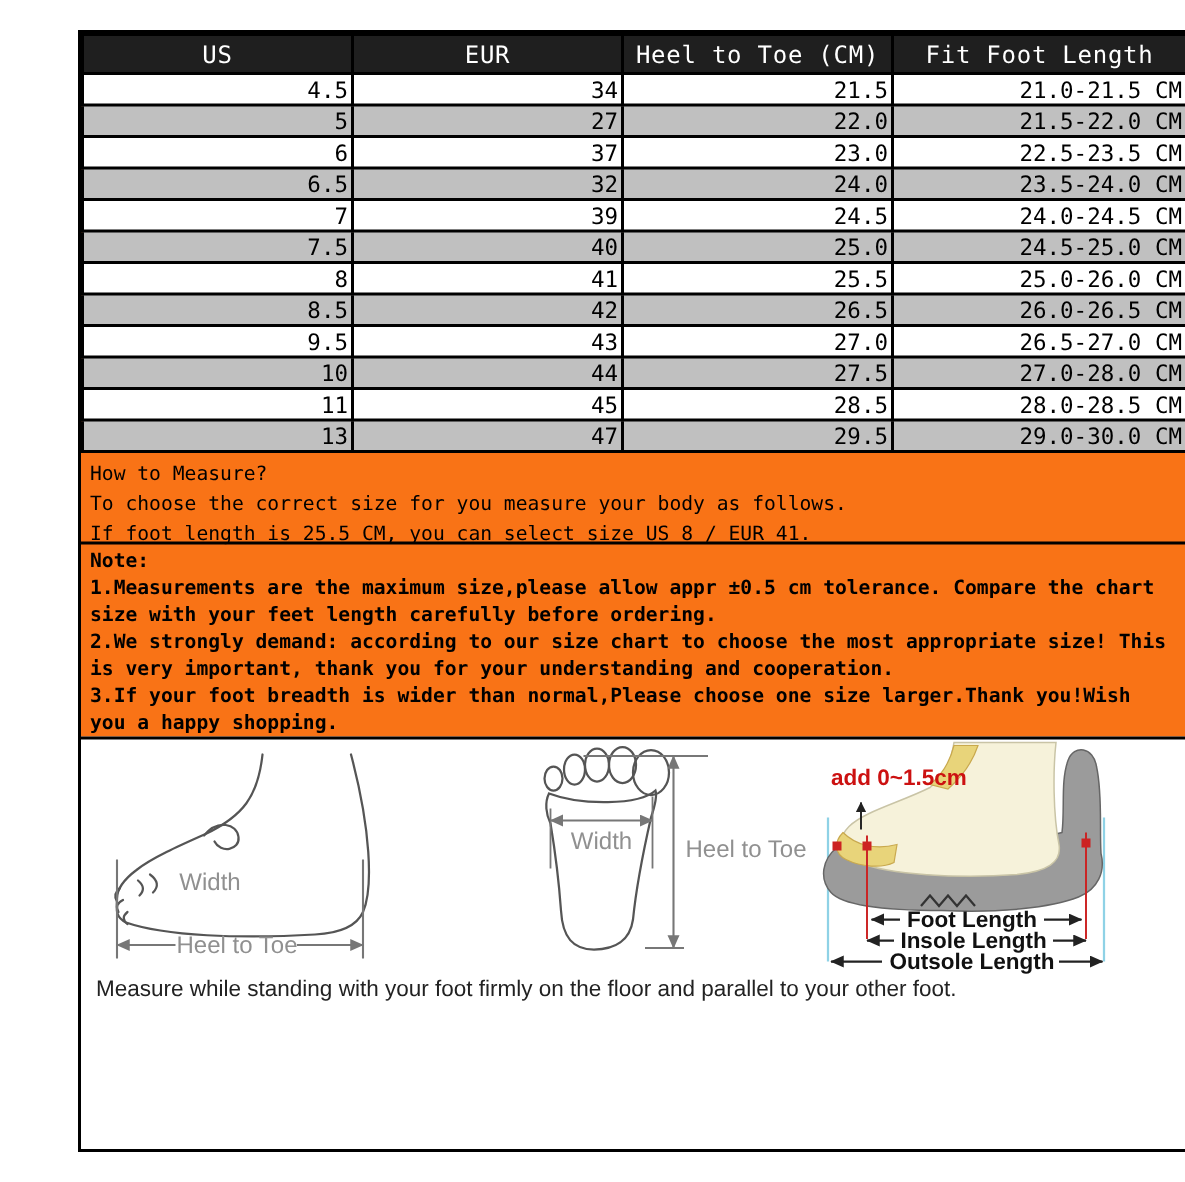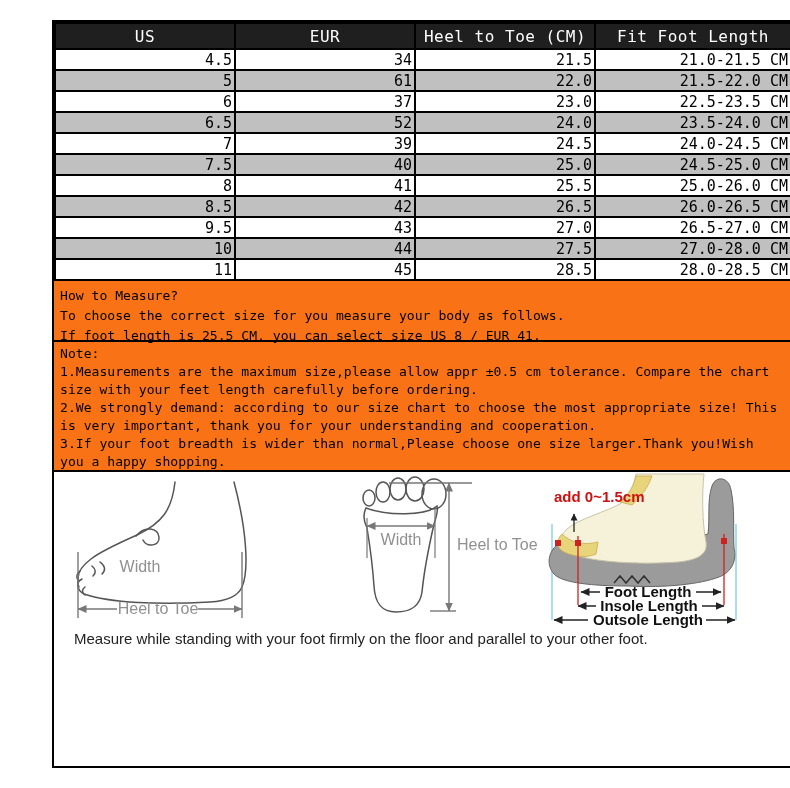--- a/index.html
+++ b/index.html
@@ -20,30 +20,30 @@
     font-size:16px; height:26px; border:2px solid #000; text-align:center;
     letter-spacing:0.5px;
   }
   td {
     height:21px; border:2px solid #000; text-align:right; font-size:15px;
     background:#fff; padding:0 2px;
   }
   tbody tr:nth-child(even) td { background:var(--row_alt_bg,#c0c0c0); }
   
   .measure-section { height:59px; padding:5px 6px 0; font-size:13.1px; line-height:20px; }
-  .note-section { height:130px; padding:3px 6px 0; font-size:13.1px; line-height:18px; border-top:2px solid #000; }
+  .note-section { height:130px; padding:3px 6px 0; font-size:13.1px; line-height:18px; border-top:2px solid #000;font-weight:bold; }
   .measure-section p, .note-section p { white-space:normal; }
   
   .diagram-section { flex:1; border-top:2px solid #000; position:relative; background:#fff; }
   .svg-abs { position:absolute; }
   #svg-side { left:16px;  top:4px; }
   #svg-top  { left:288px; top:2px; }
   #svg-shoe { left:484px; top:0px; }
   .caption {
-    position:absolute; left:20px; top:158px;
+    position:absolute; left:10px; top:158px;
     font-family:"Liberation Sans", sans-serif; font-size:15px; color:#222;
   }
   .svg-label { font-family:"Liberation Sans", sans-serif; fill:#909090; }
   .svg-label-bold { font-family:"Liberation Sans", sans-serif; font-weight:bold; fill:#111; }
   .svg-label-red { font-family:"Liberation Sans", sans-serif; font-weight:bold; fill:var(--accent_red,#cc1111); }
   .outline { fill:none; stroke:#555; stroke-width:1.5; stroke-linecap:round; }
   .thin { fill:none; stroke:#777; stroke-width:1.2; }
   .dimline { stroke:#777; stroke-width:1.4; }
   .dimdark { stroke:#222; stroke-width:1.5; }
   .hidden-defs { position:absolute; width:0; height:0; }
@@ -84,33 +84,33 @@
     </thead>
     <tbody id="size-table-body">
         <tr>
           <td>4.5</td>
           <td>34</td>
           <td>21.5</td>
           <td>21.0-21.5 CM</td>
         </tr>
         <tr>
           <td>5</td>
-          <td>61</td>
+          <td>27</td>
           <td>22.0</td>
           <td>21.5-22.0 CM</td>
         </tr>
         <tr>
           <td>6</td>
           <td>37</td>
           <td>23.0</td>
           <td>22.5-23.5 CM</td>
         </tr>
         <tr>
           <td>6.5</td>
-          <td>52</td>
+          <td>32</td>
           <td>24.0</td>
           <td>23.5-24.0 CM</td>
         </tr>
         <tr>
           <td>7</td>
           <td>39</td>
           <td>24.5</td>
           <td>24.0-24.5 CM</td>
         </tr>
         <tr>
@@ -141,20 +141,26 @@
           <td>10</td>
           <td>44</td>
           <td>27.5</td>
           <td>27.0-28.0 CM</td>
         </tr>
         <tr>
           <td>11</td>
           <td>45</td>
           <td>28.5</td>
           <td>28.0-28.5 CM</td>
+        </tr>
+        <tr>
+          <td>13</td>
+          <td>47</td>
+          <td>29.5</td>
+          <td>29.0-30.0 CM</td>
         </tr>
       </tbody>
   </table>
 
   <div class="measure-section">
     <p>How to Measure?</p>
     <p>To choose the correct size for you measure your body as follows.</p>
     <p>If foot length is 25.5 CM, you can select size US 8 / EUR 41.</p>
   </div>
 

